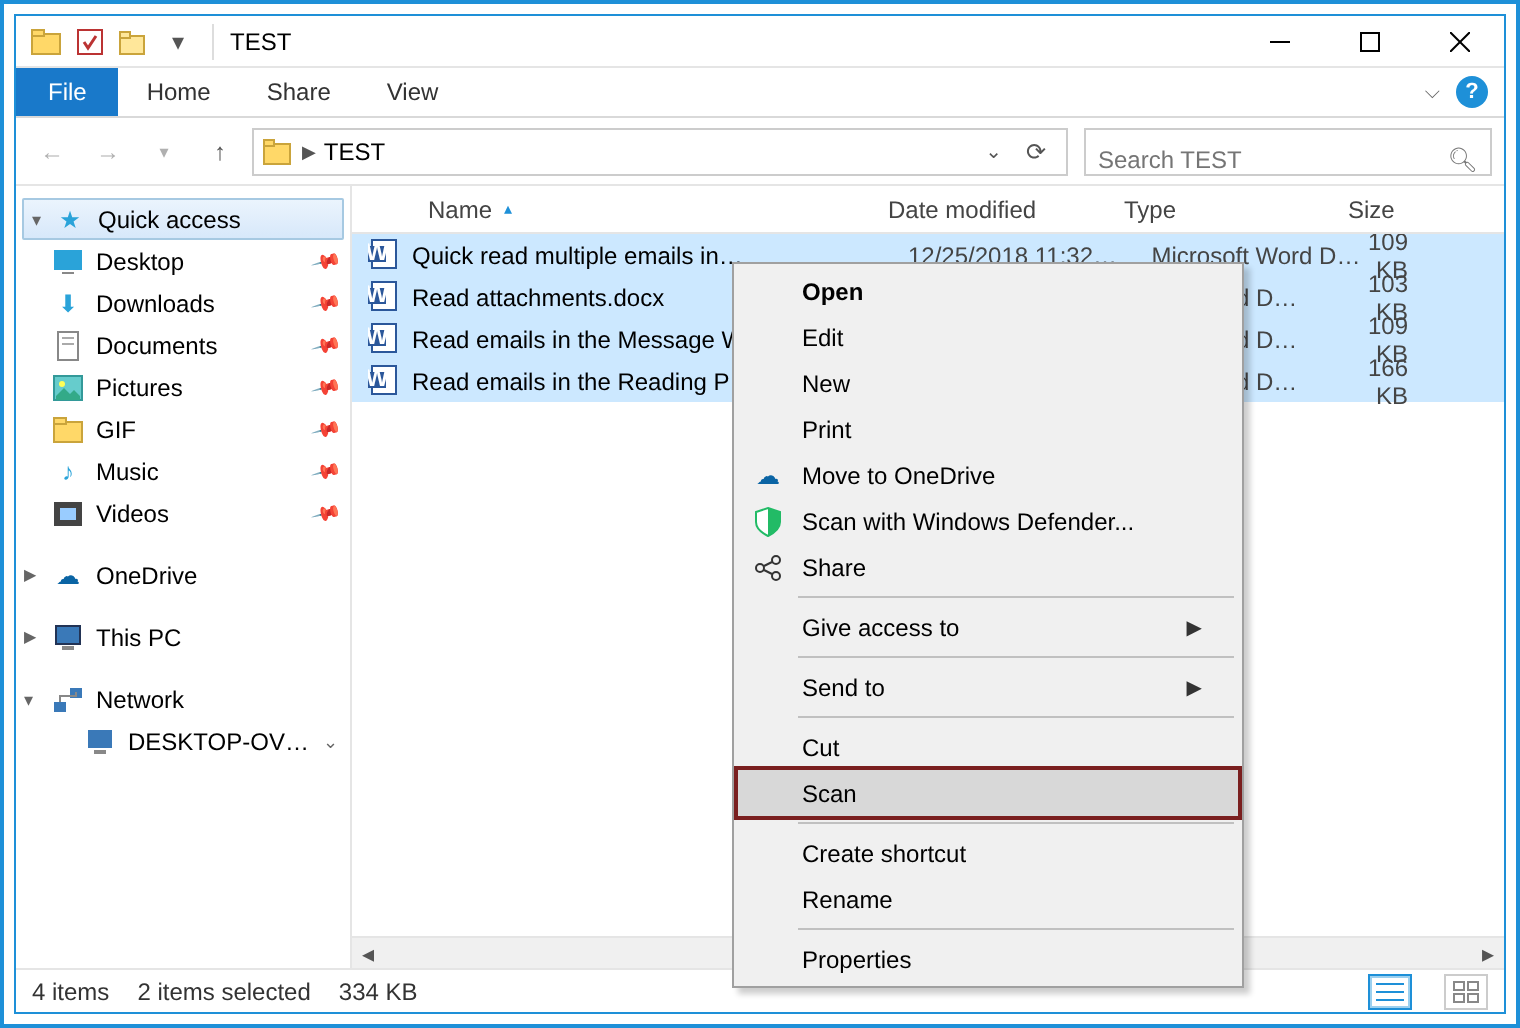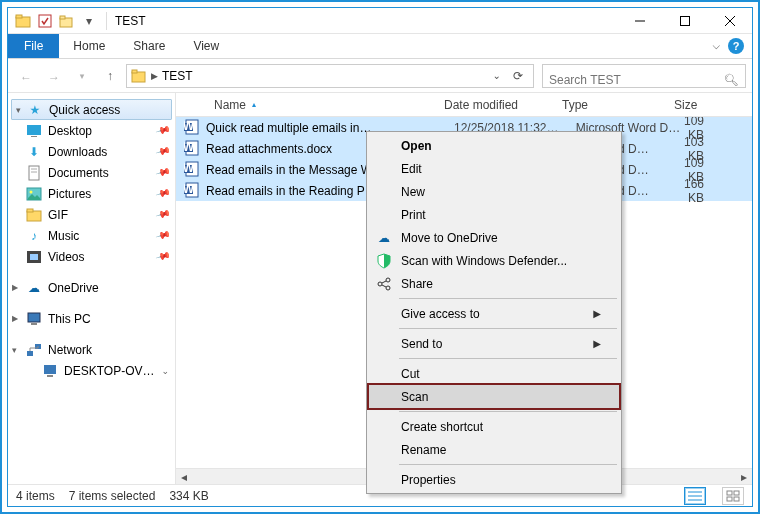--- a/index.html
+++ b/index.html
@@ -341,21 +341,21 @@
         <div class="hscroll">
           <div class="sbtn">◂</div>
           <div class="track"></div>
           <div class="sbtn">▸</div>
         </div>
       </div>
     </div>
 
     <div class="status">
       <span>4 items</span>
-      <span>7 items selected</span>
+      <span>2 items selected</span>
       <span>334 KB</span>
       <div class="spacer"></div>
       <div class="viewbtn active">
           <svg width="14" height="12">
             <line x1="0" y1="2" x2="14" y2="2" stroke="#1e90d8"></line>
             <line x1="0" y1="6" x2="14" y2="6" stroke="#1e90d8"></line>
             <line x1="0" y1="10" x2="14" y2="10" stroke="#1e90d8"></line>
           </svg>
         </div>
       <div class="viewbtn">

